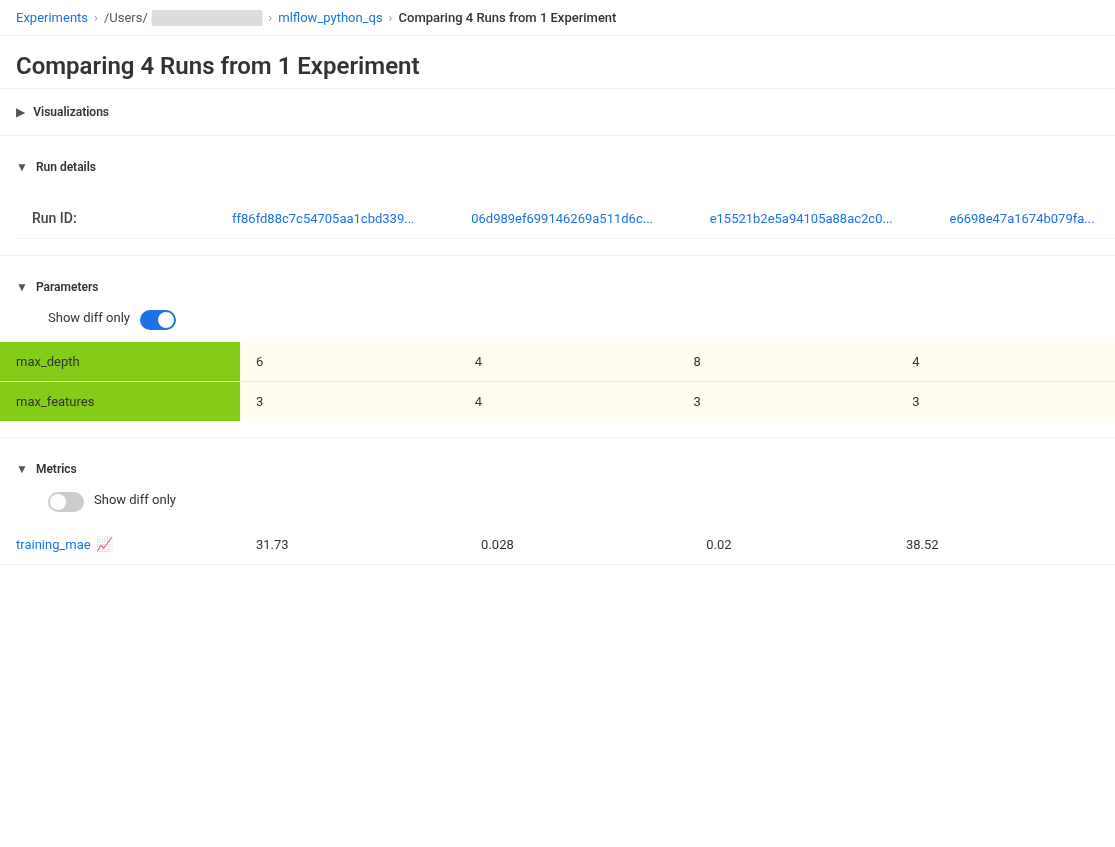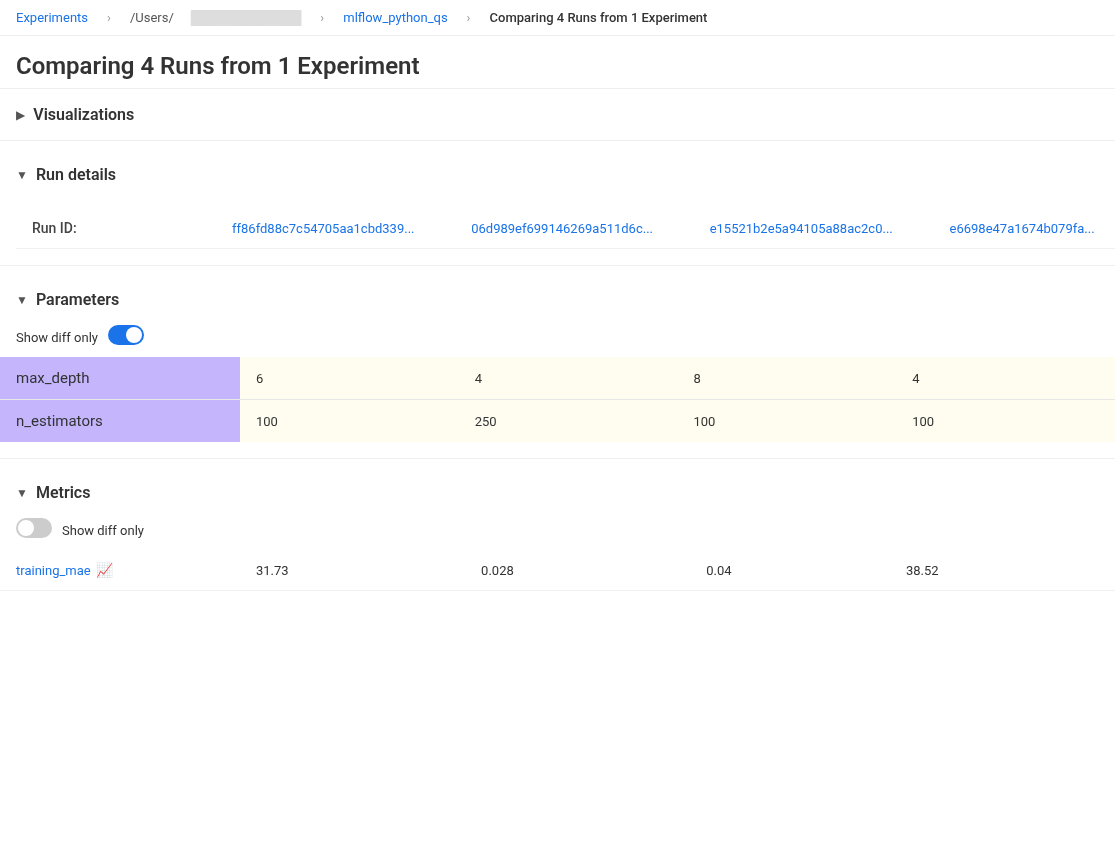--- a/index.html
+++ b/index.html
@@ -8,21 +8,21 @@
       font-size: 14px;
       color: #333;
       background: #fff;
     }
     .breadcrumb {
       display: flex;
       align-items: center;
       padding: 10px 16px;
       font-size: 13px;
       color: #555;
-      gap: 17px;
+      gap: 4px;
       border-bottom: 1px solid #eee;
     }
     .breadcrumb a {
       color: #1a73e8;
       text-decoration: none;
     }
     .breadcrumb .sep { color: #999; margin: 0 2px; }
     .breadcrumb .current { color: #333; font-weight: 500; }
     .page-title {
       font-size: 24px;
@@ -38,21 +38,21 @@
       align-items: center;
       padding: 16px 16px 8px 16px;
       cursor: pointer;
       gap: 8px;
     }
     .section-header .arrow {
       font-size: 12px;
       color: #555;
     }
     .section-header .section-title {
-      font-size: 16px;
+      font-size: 12px;
       font-weight: 600;
     }
     .section-divider {
       border: none;
       border-top: 1px solid #eee;
       margin: 8px 0;
     }
     
     .run-details-table {
       width: 100%;
@@ -70,23 +70,24 @@
       color: #444;
       background: #fff;
     }
     .run-id-link {
       color: #1a73e8;
       text-decoration: none;
       font-size: 13px;
     }
     .toggle-row {
       display: flex;
-      align-items: flex-end;
+      align-items: flex-start;
       gap: 10px;
       padding: 8px 16px 12px 16px;
+      margin-left: 32px;
     }
     .toggle-label {
       font-size: 13px;
       color: #333;
     }
     .toggle {
       position: relative;
       width: 36px;
       height: 20px;
       display: inline-block;
@@ -115,22 +116,22 @@
     .params-table {
       width: 100%;
       border-collapse: collapse;
     }
     .params-table td {
       padding: 12px 16px;
       border-bottom: 1px solid #e8e8e8;
     }
     .params-table tr td:first-child {
       width: 240px;
-      background: #c4b5fd;
-      font-size: 15px;
+      background: #84cc16;
+      font-size: 13px;
     }
     .params-table tr td {
       background: #fffdf0;
       font-size: 13px;
     }
     .params-table tr:last-child td {
       border-bottom: none;
     }
 
     
@@ -225,25 +226,25 @@
   <table class="params-table">
     <tbody>
         <tr>
       <td>max_depth</td>
       <td>6</td>
       <td>4</td>
       <td>8</td>
       <td>4</td>
     </tr>
     <tr>
-      <td>n_estimators</td>
-      <td>100</td>
-      <td>250</td>
-      <td>100</td>
-      <td>100</td>
+      <td>max_features</td>
+      <td>3</td>
+      <td>4</td>
+      <td>3</td>
+      <td>3</td>
     </tr>
   </tbody>
     </table>
   <hr class="section-divider" style="margin-top:16px;">
 </div>
 
 <div class="section">
   <div class="section-header">
     <span class="arrow">▼</span>
     <span class="section-title">Metrics</span>
@@ -259,18 +260,18 @@
     <tbody>
         <tr>
       <td>
         <a class="metrics-link" href="#">
           <span>training_mae</span>
           <span class="chart-icon">📈</span>
         </a>
       </td>
       <td>31.73</td>
       <td>0.028</td>
-      <td>0.04</td>
+      <td>0.02</td>
       <td>38.52</td>
     </tr>
   </tbody>
     </table>
 </div>
 
 </body></html>

